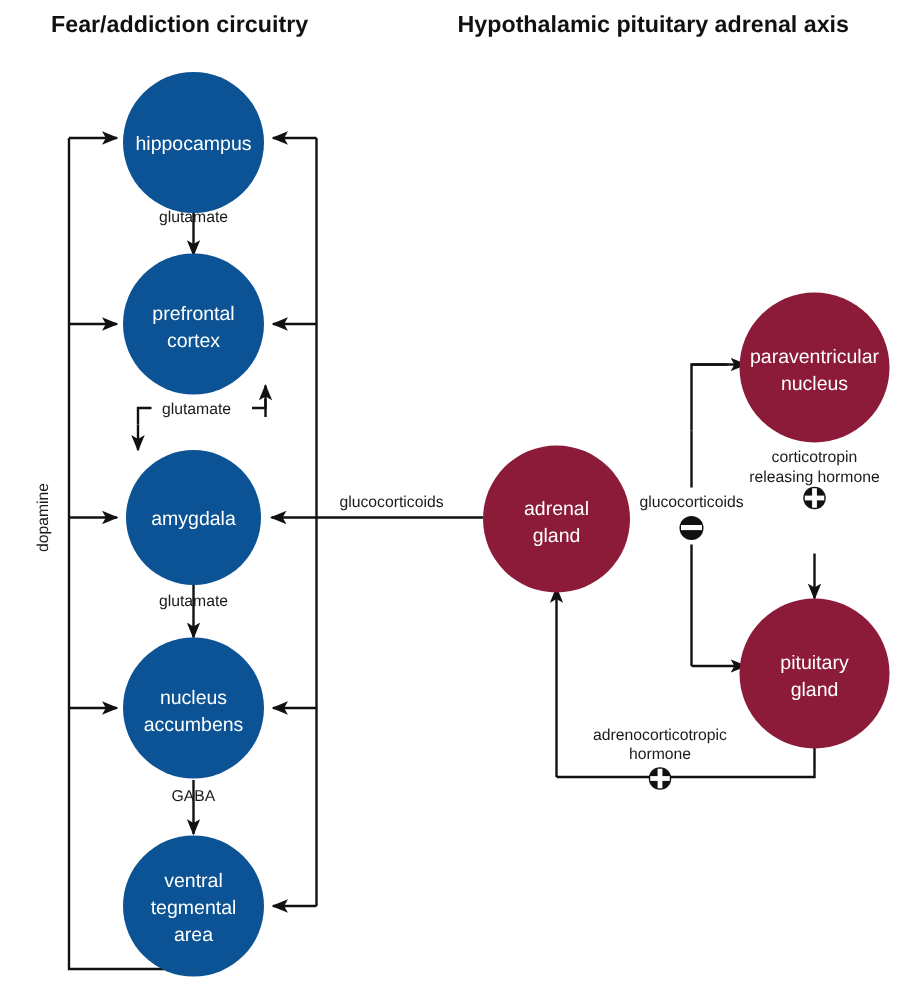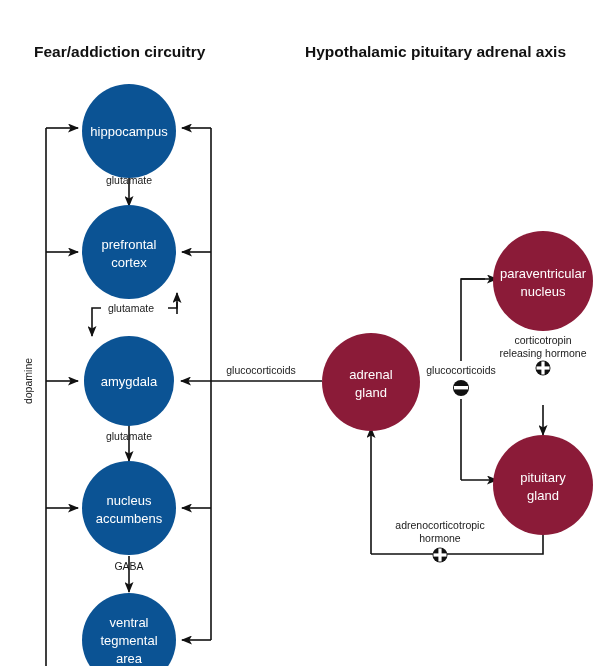--- a/index.html
+++ b/index.html
@@ -8,21 +8,20 @@
     font-family:"Liberation Sans","DejaVu Sans",sans-serif;
     overflow:hidden;
     position:relative;
   }
   #page{
     position:absolute;inset:0;
     background:#ffffff;
     border-right:4px solid #efe7df;
     border-bottom:4px solid #efe7df;
     box-sizing:border-box;
-    margin-top:36px;
   }
   svg#diagram{display:block;width:608px;height:666px;}
   .ttl{font-weight:bold;font-size:15.5px;fill:#111111;}
   .nodelabel{font-size:13px;fill:#ffffff;}
   .edgelabel{font-size:10.5px;fill:#1a1a1a;}
   .link{stroke:#111111;stroke-width:1.6px;fill:none;}
 </style>
 </head>
 <body>
 

